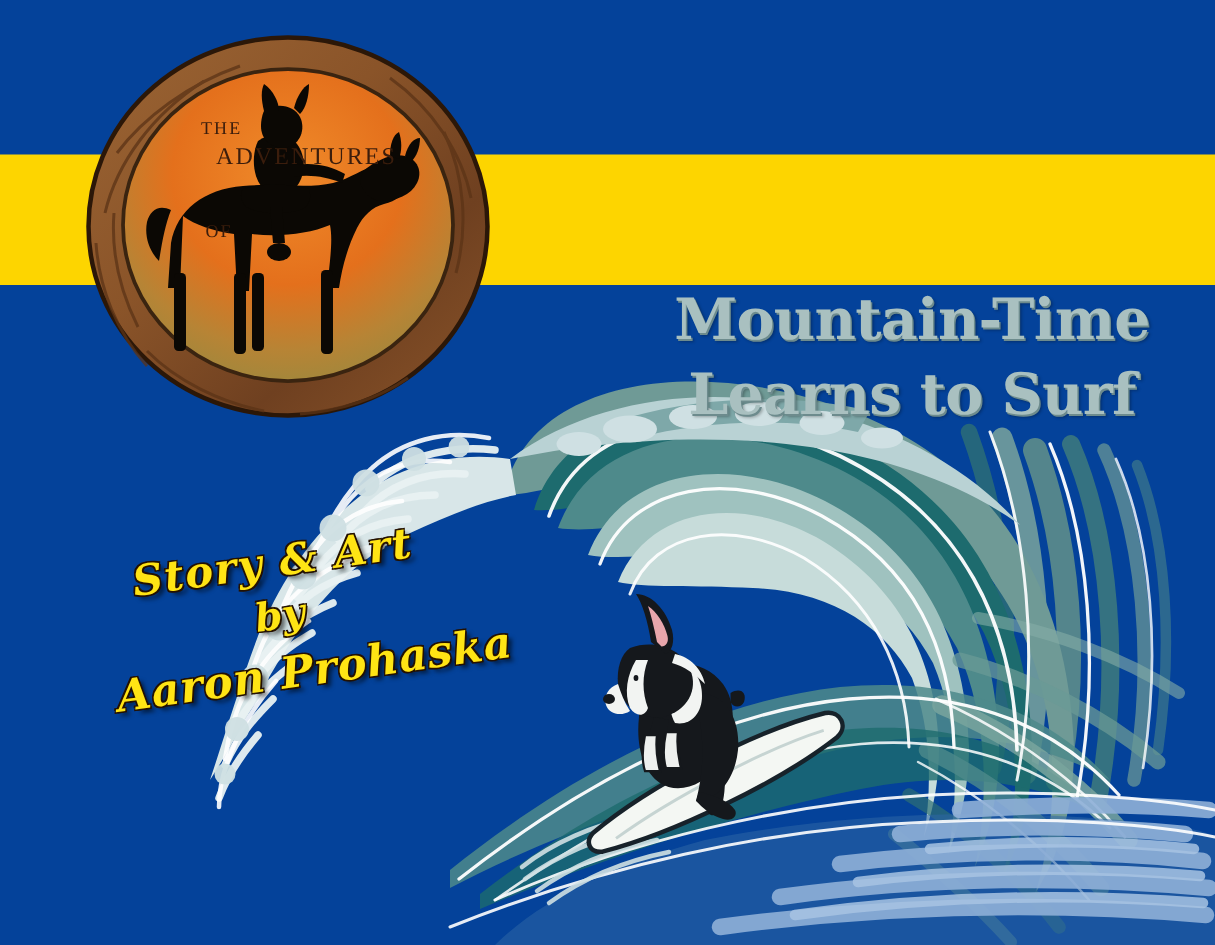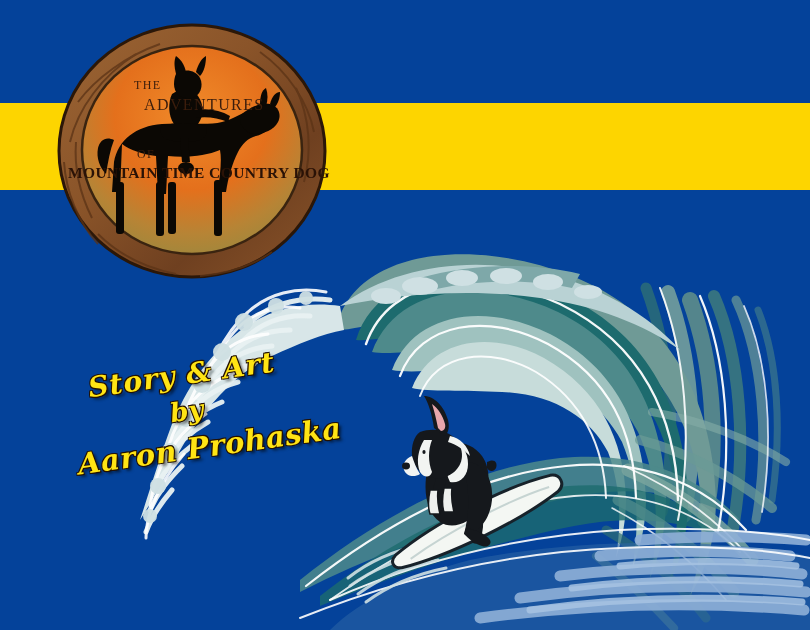--- a/index.html
+++ b/index.html
@@ -371,23 +371,26 @@
                  C130 122 116 120 108 116 C104 112 104 106 106 104 Z"></path>
 
         <path d="M124 116 L126 140 L134 140 L132 116 Z"></path>
         <ellipse cx="130" cy="146" rx="8" ry="6"></ellipse>
       </g>
     </svg>
 
     <span class="badge-text" id="badge-line-the">THE</span>
     <span class="badge-text" id="badge-line-adv">ADVENTURES</span>
     <span class="badge-text" id="badge-line-of">OF</span>
-    <div id="badge-banner">MOUNTAIN TIME COUNTRY DOG</div>
   </div>
 
+  <div id="title-block" class="layer">
+    <div>Mountain-Time</div>
+    <div>Learns to Surf</div>
+  </div>
 
   <div id="credits" class="layer">
     <div id="credit-line-1">Story &amp; Art</div>
     <div id="credit-line-2">by</div>
     <div id="credit-line-3">Aaron Prohaska</div>
   </div>
 
 </div>
 
 </body></html>

